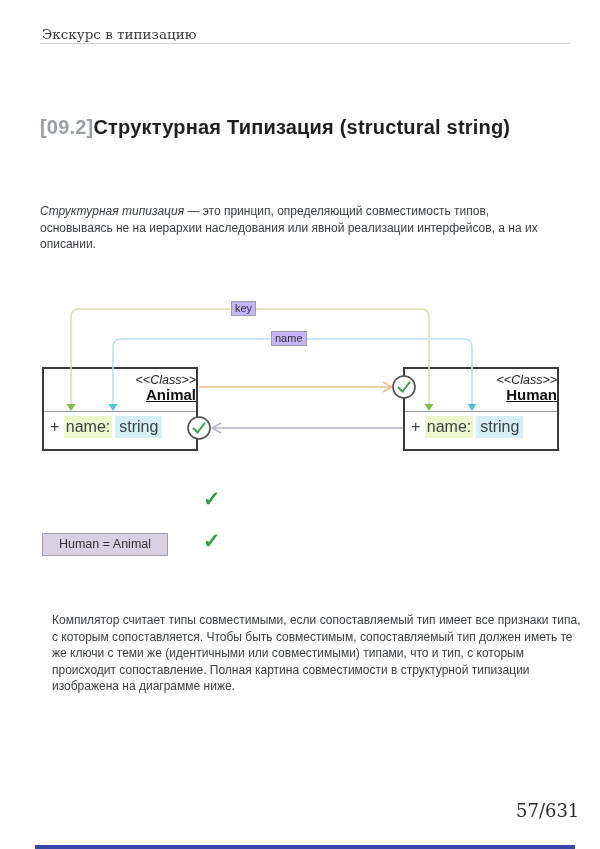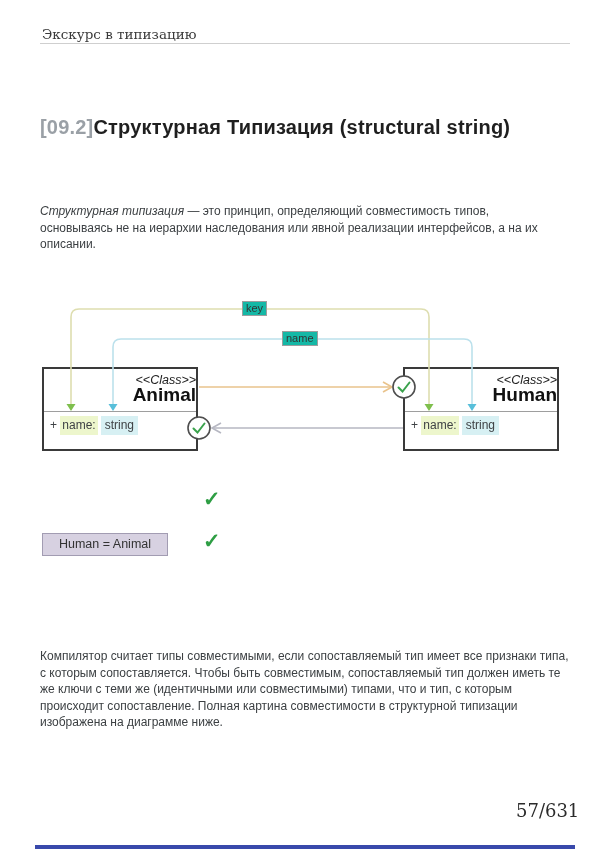--- a/index.html
+++ b/index.html
@@ -16,45 +16,45 @@
   }
   .page-title {
     position:absolute; left:40px; top:116px; width:540px;
     font-size:20px; font-weight:bold; color:#1f1f1f; letter-spacing:0.2px;
   }
   .title-number { color:#9aa0a6; margin-right:0; }
   .para {
     position:absolute; left:40px; color:#3c4043; font-size:12px; line-height:16.5px;
   }
   .para.intro { top:203px; width:512px; }
-  .para.body2 { top:648px; width:530px; }
+  .para.body2 { top:612px; width:530px;margin-left:12px; }
   .lead-italic { font-style:italic; }
 
   
   .class-box {
     position:absolute; top:367px; width:152px; height:80px;
     border:2px solid #3a3a3a; background:#ffffff; box-sizing:content-box;
   }
   .class-box.animal { left:42px; }
   .class-box.human  { left:403px; }
   .class-head { height:38px; text-align:right; padding-top:4px; }
   .stereotype { font-style:italic; font-size:12.5px; color:#222; display:block; line-height:14px; }
-  .class-name { font-weight:bold; font-size:19px; color:#111; display:block; line-height:16px; }
+  .class-name { font-weight:bold; font-size:15px; color:#111; display:block; line-height:16px;text-decoration:underline; }
   .class-attr {
     border-top:1px solid #9e9e9e; padding:6px 0 0 6px;
-    font-size:12px; color:#3f4245; white-space:nowrap;
+    font-size:16px; color:#3f4245; white-space:nowrap;
   }
   .hl-key  { background:#edf6cc; padding:2px 2px 3px 2px; }
   .hl-type { background:#d7f0f3; padding:2px 4px 3px 4px; margin-left:3px; }
 
   .svg-overlay { position:absolute; left:0; top:0; width:600px; height:849px; pointer-events:none; }
 
   .conn-label {
-    position:absolute; background:#14b8a6; border:1px solid #9e9e9e;
-    font-size:11px; color:#333; padding:0 3px; line-height:13px;margin-left:11px;
+    position:absolute; background:#c4b5fd; border:1px solid #9e9e9e;
+    font-size:11px; color:#333; padding:0 3px; line-height:13px;
   }
   .conn-label.key  { left:231px; top:301px; }
   .conn-label.type { left:271px; top:331px; }
 
   
   .legend-box {
     position:absolute; left:42px; width:124px; height:21px;
     text-align:center; font-size:12.5px; color:#333; line-height:21px;
   }
   .legend-box.row1 { top:491px; background:#fbdcb2; border:1px solid #bfb7a0; }

